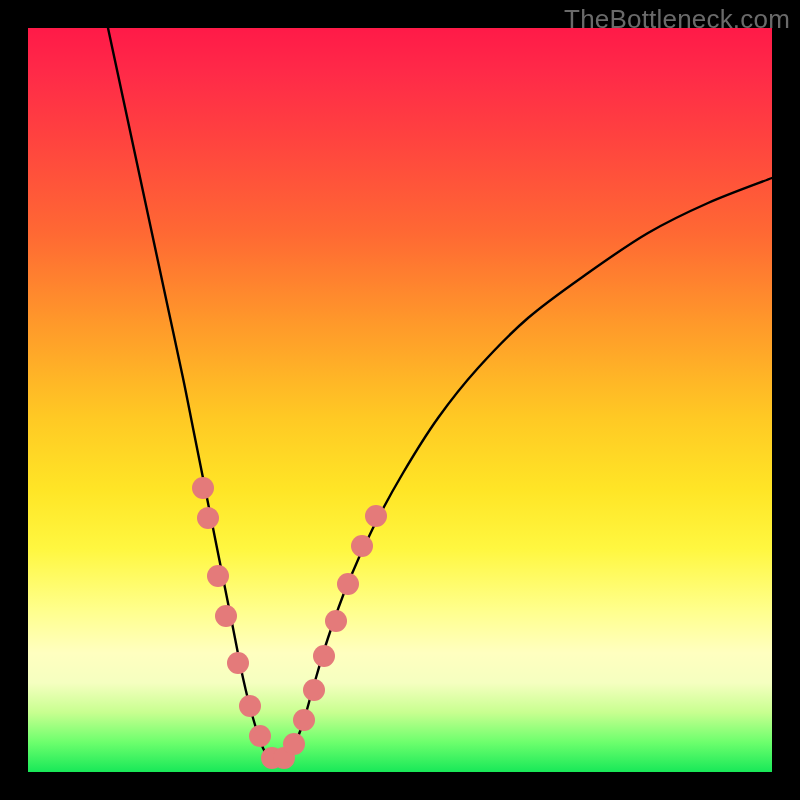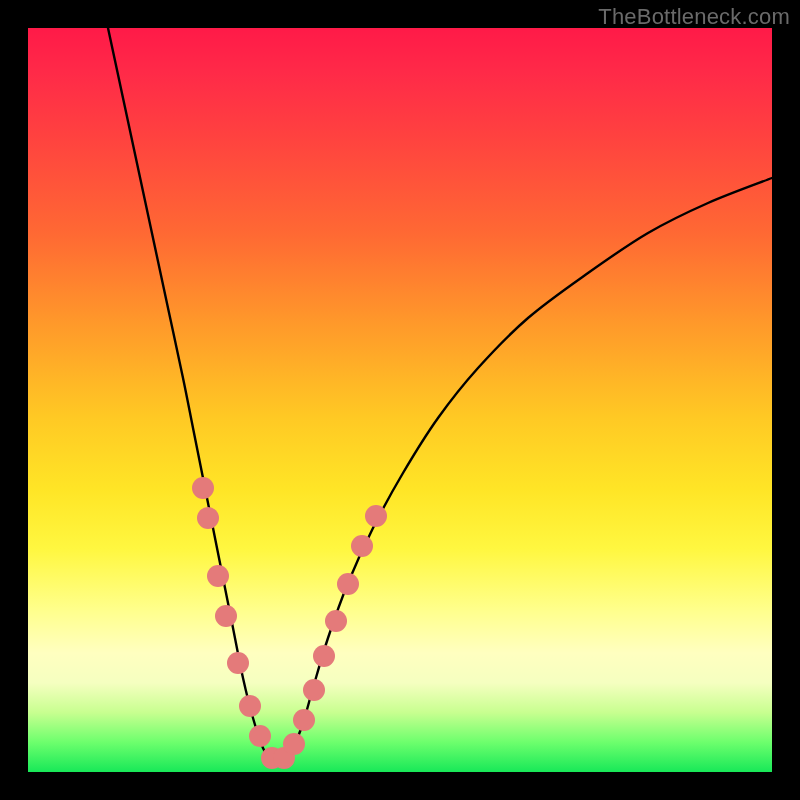--- a/index.html
+++ b/index.html
@@ -41,21 +41,21 @@
       #c8ff90 92%,
       #6dff6d 96%,
       #18e858 100%
     );
   }
   .watermark {
     position: absolute;
     top: 4px;
     right: 10px;
     color: #6a6a6a;
-    font-size: 22px;
+    font-size: 26px;
     font-weight: 500;
     letter-spacing: 0.2px;
     user-select: none;
   }
   svg.curve-layer {
     position: absolute;
     top: 28px;
     left: 28px;
     width: 744px;
     height: 744px;

